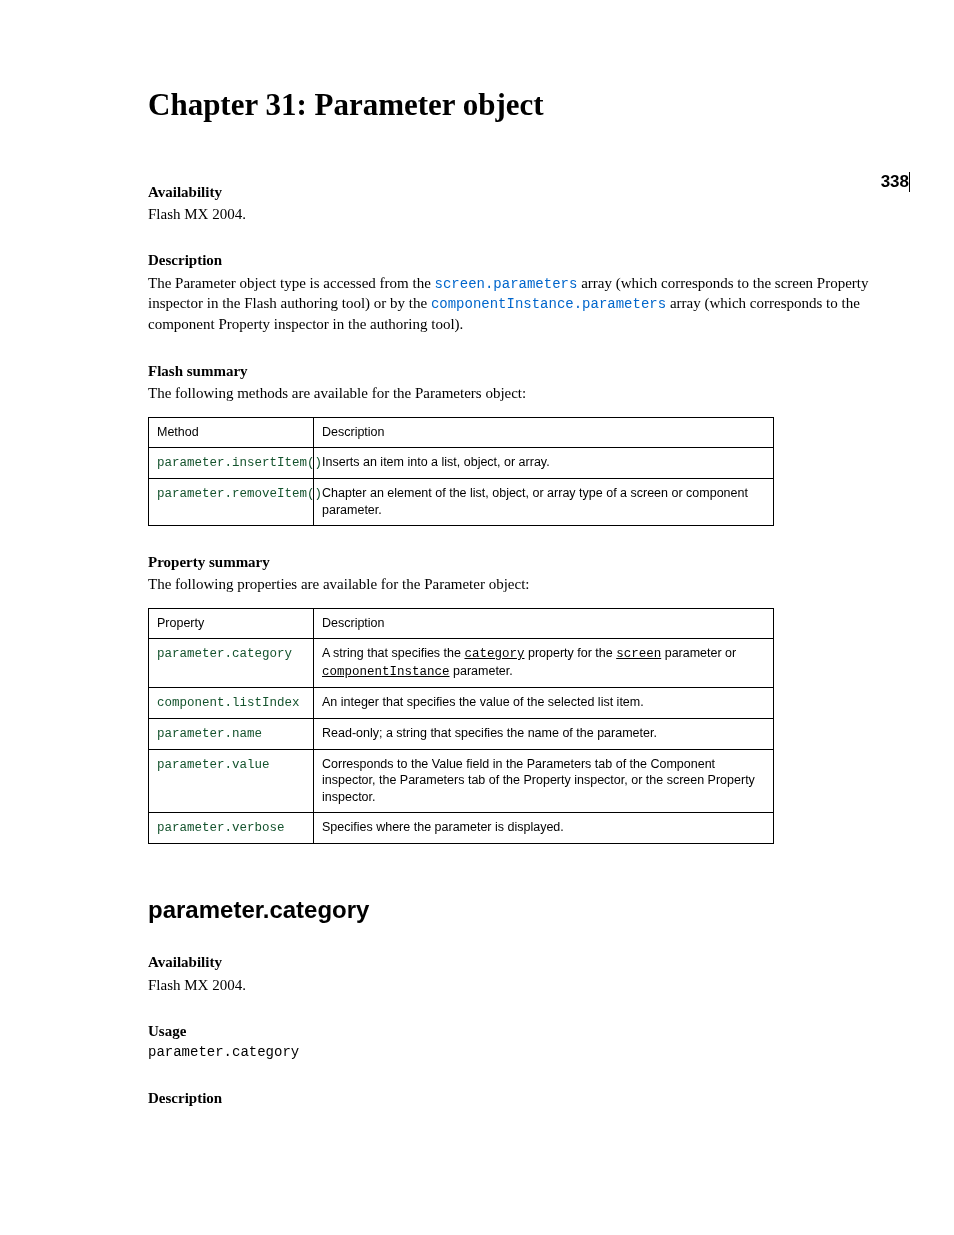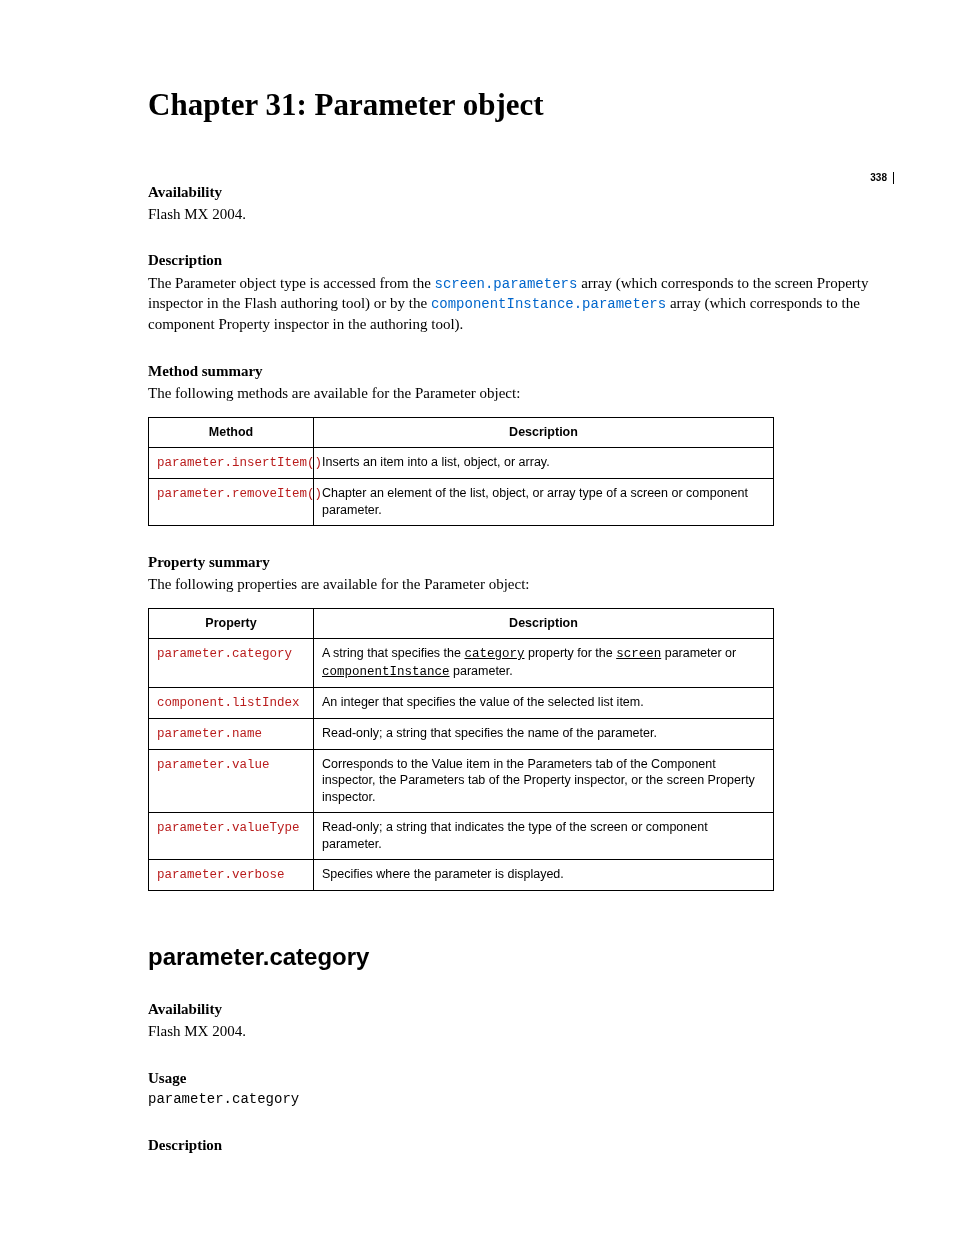--- a/index.html
+++ b/index.html
@@ -13,26 +13,25 @@
   .page {
     width: 954px;
     min-height: 1235px;
     padding: 0 60px 60px 148px;
     box-sizing: border-box;
     position: relative;
   }
   .page-number {
     position: absolute;
     top: 88px;
-    right: 60px;
+    right: 44px;
     font-family: "Myriad Pro", "Helvetica Neue", Arial, sans-serif;
     font-weight: bold;
-    font-size: 10px;
+    font-size: 17px;
     border-right: 1.5px solid #000;
-    padding-right: 6px;
     line-height: 1.2;
   }
   h1.chapter-title {
     font-family: "Minion Pro", "Times New Roman", Georgia, serif;
     font-weight: bold;
     font-size: 31px;
     margin: 84px 0 56px 0;
   }
   h2.section-title {
     font-family: "Myriad Pro", "Helvetica Neue", Arial, sans-serif;
@@ -66,29 +65,28 @@
   table.summary th, table.summary td {
     border: 1px solid #000;
     text-align: left;
     vertical-align: top;
     padding: 6px 8px;
     font-family: "Myriad Pro", "Helvetica Neue", Arial, sans-serif;
     font-size: 12.5px;
     line-height: 1.35;
   }
   table.summary th {
-    font-weight: bold;
-    text-align: center;
+    font-weight: normal;
   }
   table.summary col.c1 { width: 165px; }
   table.summary col.c2 { width: 460px; }
   .cell-code {
     font-family: "Courier New", Courier, monospace;
     font-size: 12.5px;
-    color: #b91c1c;
+    color: #14532d;
     text-align: center;
   }
   .desc-code {
     font-family: "Courier New", Courier, monospace;
     font-size: 12.5px;
     text-decoration: underline;
   }
   .usage-line {
     font-family: "Courier New", Courier, monospace;
     font-size: 14px;
@@ -105,22 +103,22 @@
   <h1 class="chapter-title">Chapter 31: Parameter object</h1>
 
   <p class="label">Availability</p>
   <p class="body">Flash MX 2004.</p>
 
   <p class="label">Description</p>
   <p class="body">
     <span>The Parameter object type is accessed from the </span><span class="code-inline link">screen.parameters</span><span> array (which corresponds to the screen Property inspector in the Flash authoring tool) or by the </span><span class="code-inline link">componentInstance.parameters</span><span> array (which corresponds to the component Property inspector in the authoring tool).</span>
   </p>
 
-  <p class="label">Method summary</p>
-  <p class="body">The following methods are available for the Parameter object:</p>
+  <p class="label">Flash summary</p>
+  <p class="body">The following methods are available for the Parameters object:</p>
 
   <table class="summary">
     <colgroup>
         <col class="c1">
         <col class="c2">
       </colgroup>
     <tbody>
         <tr>
       <th>Method</th>
       <th>Description</th>
@@ -158,25 +156,21 @@
     <tr>
       <td><span class="cell-code">component.listIndex</span></td>
       <td>An integer that specifies the value of the selected list item.</td>
     </tr>
     <tr>
       <td><span class="cell-code">parameter.name</span></td>
       <td>Read-only; a string that specifies the name of the parameter.</td>
     </tr>
     <tr>
       <td><span class="cell-code">parameter.value</span></td>
-      <td>Corresponds to the Value item in the Parameters tab of the Component inspector, the Parameters tab of the Property inspector, or the screen Property inspector.</td>
-    </tr>
-    <tr>
-      <td><span class="cell-code">parameter.valueType</span></td>
-      <td>Read-only; a string that indicates the type of the screen or component parameter.</td>
+      <td>Corresponds to the Value field in the Parameters tab of the Component inspector, the Parameters tab of the Property inspector, or the screen Property inspector.</td>
     </tr>
     <tr>
       <td><span class="cell-code">parameter.verbose</span></td>
       <td>Specifies where the parameter is displayed.</td>
     </tr>
   </tbody>
     </table>
 
   <h2 class="section-title">parameter.category</h2>
 

